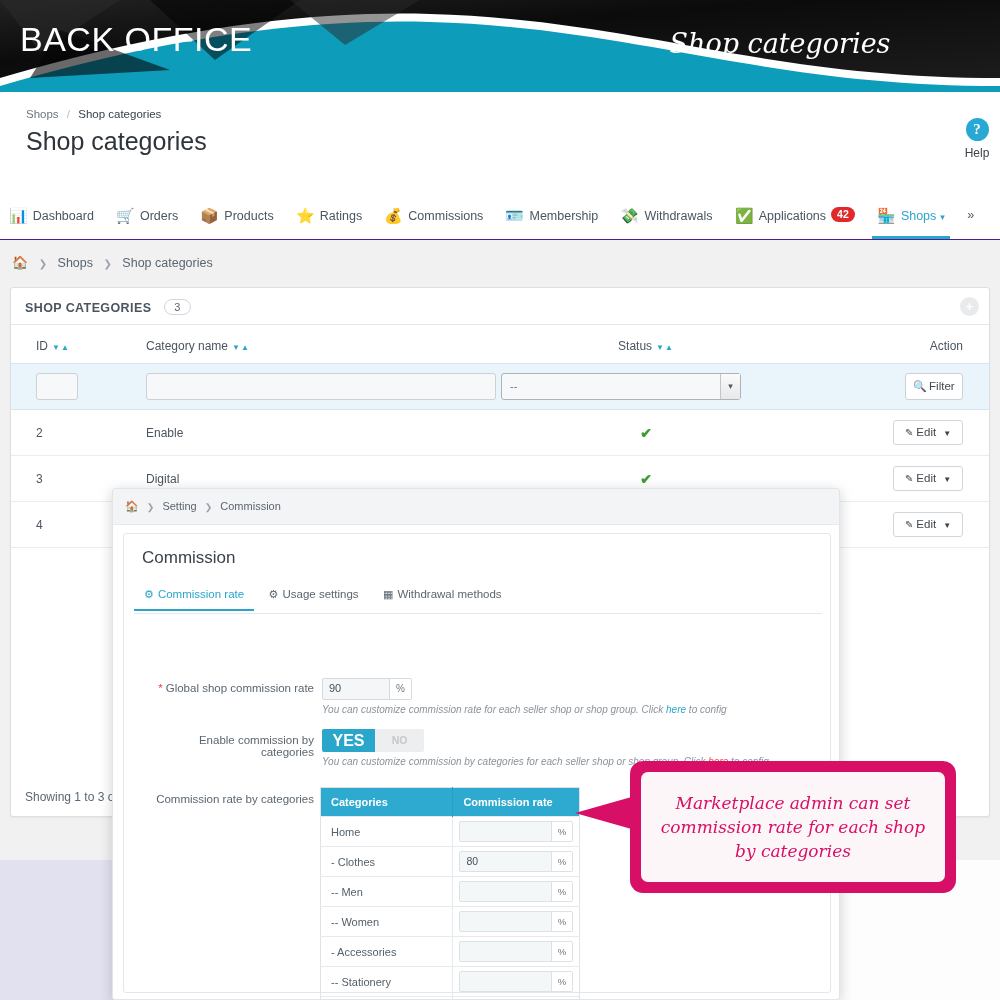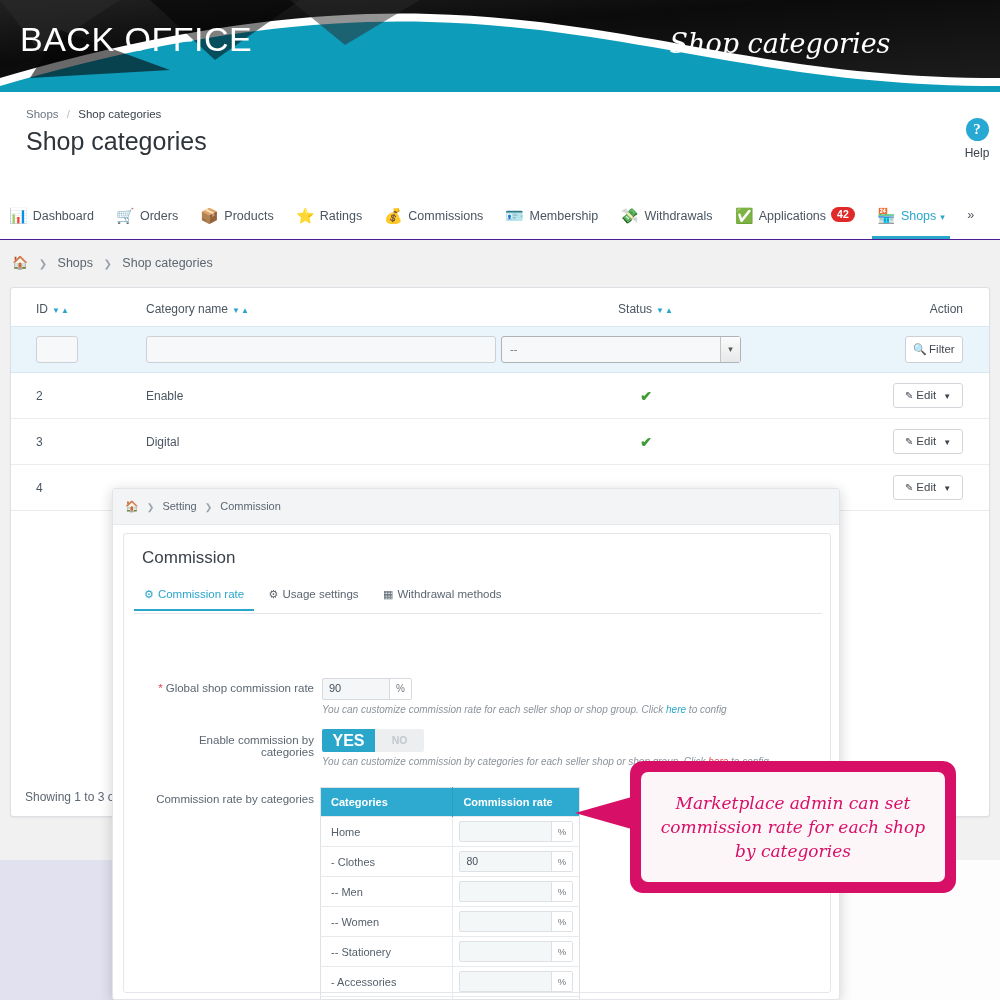--- a/index.html
+++ b/index.html
@@ -312,20 +312,27 @@
 
   <div class="bc2">
     <span class="home">🏠</span>
     <span class="chev">❯</span>
     <span>Shops</span>
     <span class="chev">❯</span>
     <span>Shop categories</span>
   </div>
 
   <div class="panel">
+    <div class="panel-head">
+      <span class="ttl">
+        <span>SHOP CATEGORIES</span>
+        <span class="count-pill">3</span>
+      </span>
+      <span class="panel-add">+</span>
+    </div>
 
     <table class="grid">
       <thead>
         <tr>
           <th class="th-id"><span>ID</span><span class="sortarrows">▼▲</span></th>
           <th class="th-name"><span>Category name</span><span class="sortarrows">▼▲</span></th>
           <th class="th-status"><span>Status</span><span class="sortarrows">▼▲</span></th>
           <th class="th-action"><span>Action</span></th>
         </tr>
       </thead>
@@ -466,30 +473,30 @@
         <tr>
           <td>-- Women</td>
           <td>
               <div class="cell-inp">
                 <span class="v"></span>
                 <span class="s">%</span>
               </div>
             </td>
         </tr>
         <tr>
-          <td>-- Stationery</td>
+          <td>- Accessories</td>
           <td>
               <div class="cell-inp">
                 <span class="v"></span>
                 <span class="s">%</span>
               </div>
             </td>
         </tr>
         <tr>
-          <td>- Accessories</td>
+          <td>-- Stationery</td>
           <td>
               <div class="cell-inp">
                 <span class="v"></span>
                 <span class="s">%</span>
               </div>
             </td>
         </tr>
         <tr>
           <td>-- Home Accessories</td>
           <td></td>

